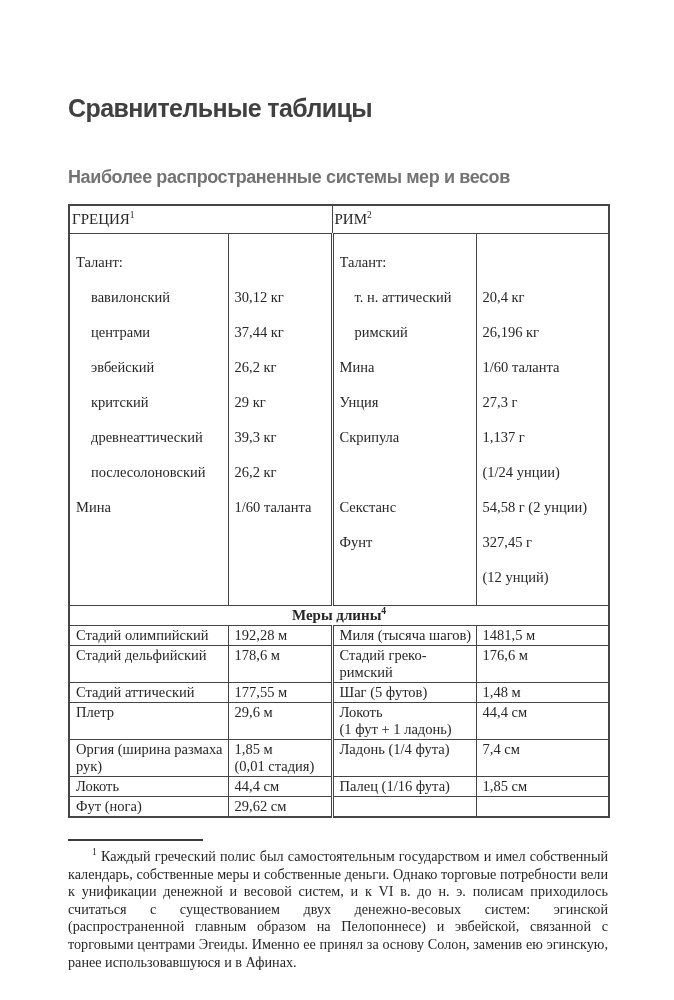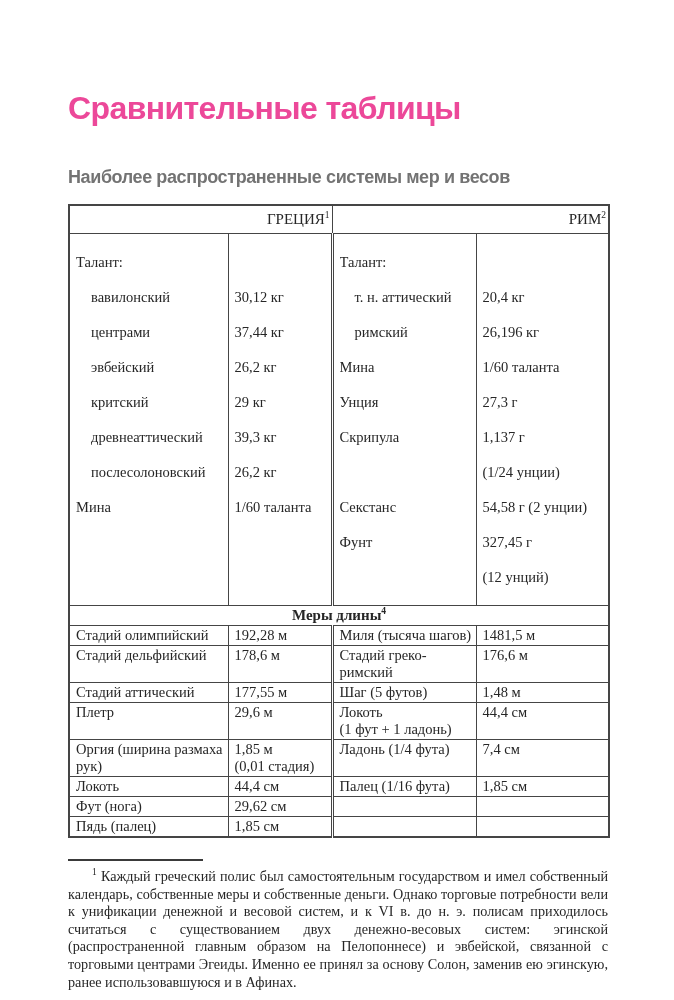--- a/index.html
+++ b/index.html
@@ -3,36 +3,36 @@
 <meta charset="utf-8">
 <style>
   html,body { margin:0; padding:0; background:#ffffff; }
   .page {
     position:relative; width:674px; height:1000px; background:#ffffff;
     box-sizing:border-box; padding:95px 66px 0 68px;
     font-family:"Liberation Serif", serif; color:#262626; overflow:hidden;
   }
   .title {
     font-family:"Liberation Sans", sans-serif; font-weight:bold;
-    font-size:32px; line-height:26px; letter-spacing:-0.6px;
-    margin:0; color:#ec4899;
+    font-size:25px; line-height:26px; letter-spacing:-0.6px;
+    margin:0; color:#404040;
   }
   .subtitle {
     font-family:"Liberation Sans", sans-serif; font-weight:bold;
     font-size:18px; line-height:19px; letter-spacing:-0.4px;
     margin:47px 0 0 0; color:#737373;
   }
   table.cmp {
     border-collapse:collapse; table-layout:fixed; width:540px;
     margin-top:17px; font-size:14.5px; color:#262626;
     border:2px solid #454545;
   }
   table.cmp th, table.cmp td { border:1px solid #454545; }
   th.col-head {
-    font-weight:normal; text-align:right; font-size:15px;
+    font-weight:normal; text-align:left; font-size:15px;
     height:25px; padding:1px 2px;
   }
   td.section-title {
     text-align:center; font-weight:bold; font-size:15px;
     height:17px; padding:1px 2px;
   }
   td.cell {
     vertical-align:top; padding:1px 3px 1px 6px;
     line-height:17px; white-space:pre-line; overflow:hidden;
   }
@@ -161,26 +161,20 @@
       <td class="cell">44,4 см</td>
       <td class="cell dbl">Палец (1/16 фута)</td>
       <td class="cell">1,85 см</td>
     </tr>
     <tr>
       <td class="cell">Фут (нога)</td>
       <td class="cell">29,62 см</td>
       <td class="cell dbl"></td>
       <td class="cell"></td>
     </tr>
-    <tr>
-      <td class="cell">Пядь (палец)</td>
-      <td class="cell">1,85 см</td>
-      <td class="cell dbl"></td>
-      <td class="cell"></td>
-    </tr>
   </tbody>
     </table>
 
   <div class="footnotes">
     <div class="fn-rule"></div>
     <p class="fn"><sup class="ref">1</sup> <span>Каждый греческий полис был самостоятельным государством и имел собственный календарь, собственные меры и собственные деньги. Однако торговые потребности вели к унификации денежной и весовой систем, и к VI в. до н. э. полисам приходилось считаться с существованием двух денежно-весовых систем: эгинской (распространенной главным образом на Пелопоннесе) и эвбейской, связанной с торговыми центрами Эгеиды. Именно ее принял за основу Солон, заменив ею эгинскую, ранее использовавшуюся и в Афинах.</span></p>
 
   </div>
 
 </div>

